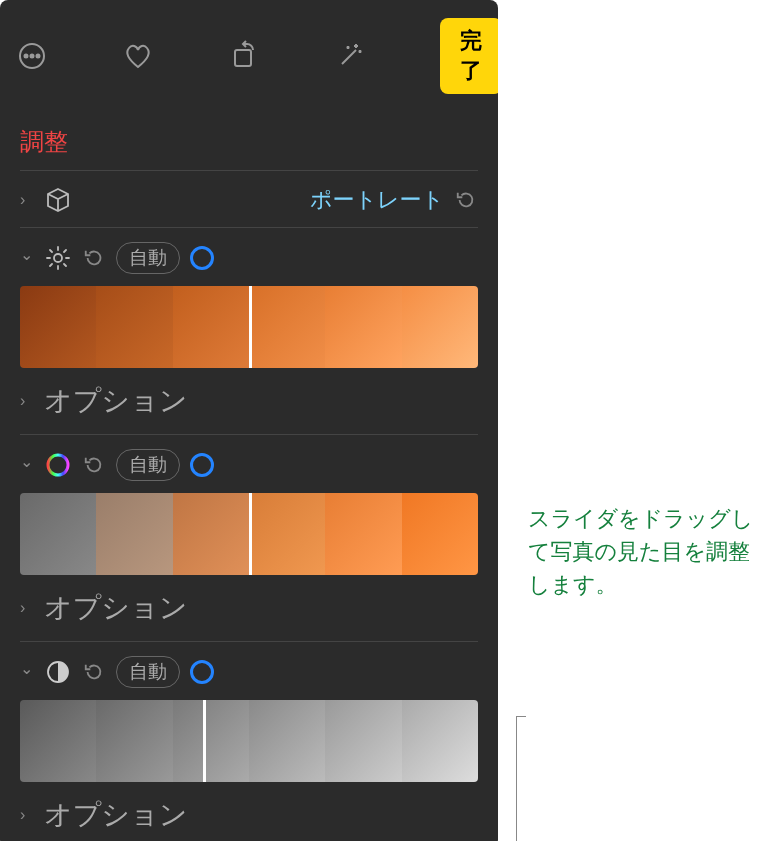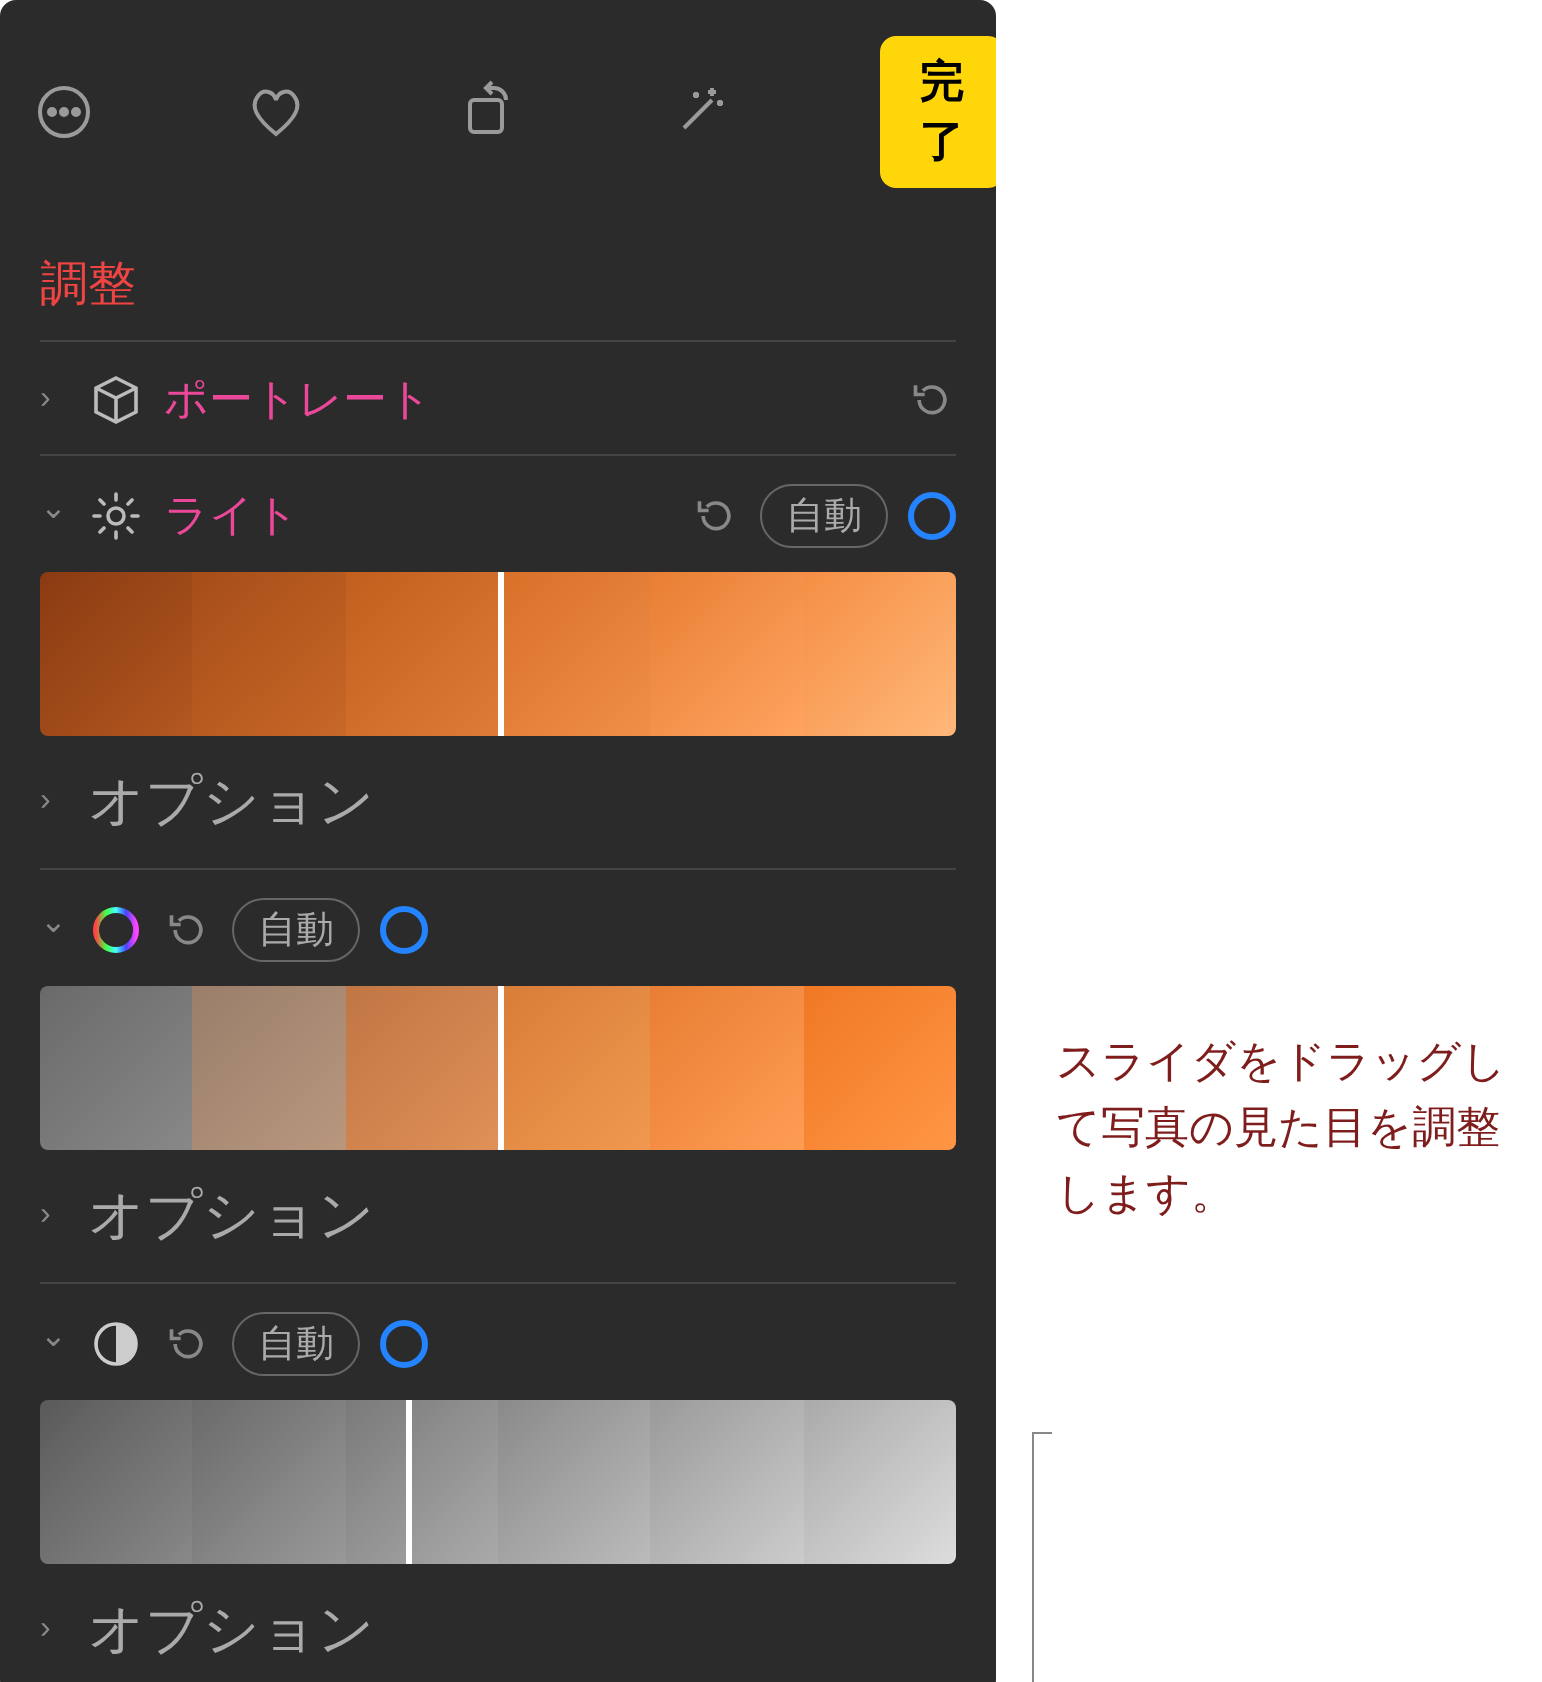--- a/index.html
+++ b/index.html
@@ -61,23 +61,24 @@
 }
 .disclosure {
   color: #888;
   font-size: 16px;
   cursor: pointer;
   width: 14px;
 }
 .chev-right::before { content: "›"; }
 .chev-down::before { content: "⌄"; display: inline-block; transform: translateY(-4px); }
 .section-label {
-  color: #ec4899;
+  color: #7dd3fc;
   font-size: 22px;
   flex: 1;
+  text-align: right;
 }
 .section-icon {
   width: 28px; height: 28px;
   display: flex; align-items: center; justify-content: center;
   color: #bbb;
 }
 .section-icon svg { width: 26px; height: 26px; }
 .reset-btn {
   color: #888;
   cursor: pointer;
@@ -176,23 +177,23 @@
   top: 546px;
 }
 .tick-top, .tick-bot {
   position: absolute;
   left: 0; width: 10px; height: 1px; background: #888;
 }
 .tick-top { top: 292px; }
 .callout-text {
   position: absolute;
   left: 30px;
-  top: 514px;
+  top: 502px;
   font-size: 22px;
-  color: #7f1d1d;
+  color: #15803d;
   line-height: 1.5;
   width: 240px;
 }
 </style>
 </head>
 <body>
 
 <div class="panel">
 
   <div class="toolbar">
@@ -250,21 +251,20 @@
     <div class="section-row">
       <span class="disclosure chev-down"></span>
       <span class="section-icon">
         <svg viewBox="0 0 26 26" stroke="currentColor" fill="none" stroke-width="1.8">
             <circle cx="13" cy="13" r="4"></circle>
             <g stroke-linecap="round">
               <path d="M13 2 v3 M13 21 v3 M2 13 h3 M21 13 h3 M5 5 l2 2 M19 19 l2 2 M21 5 l-2 2 M5 21 l2 -2"></path>
             </g>
           </svg>
       </span>
-      <span class="section-label">ライト</span>
       <span class="reset-btn">
         <svg viewBox="0 0 24 24">
             <path d="M5 12 a7 7 0 1 0 2 -5 M3 4 l0 5 l5 0"></path>
           </svg>
       </span>
       <span class="auto-pill">自動</span>
       <span class="enable-circle"></span>
     </div>
     <div class="strip light-strip">
       <div class="seg"></div>

